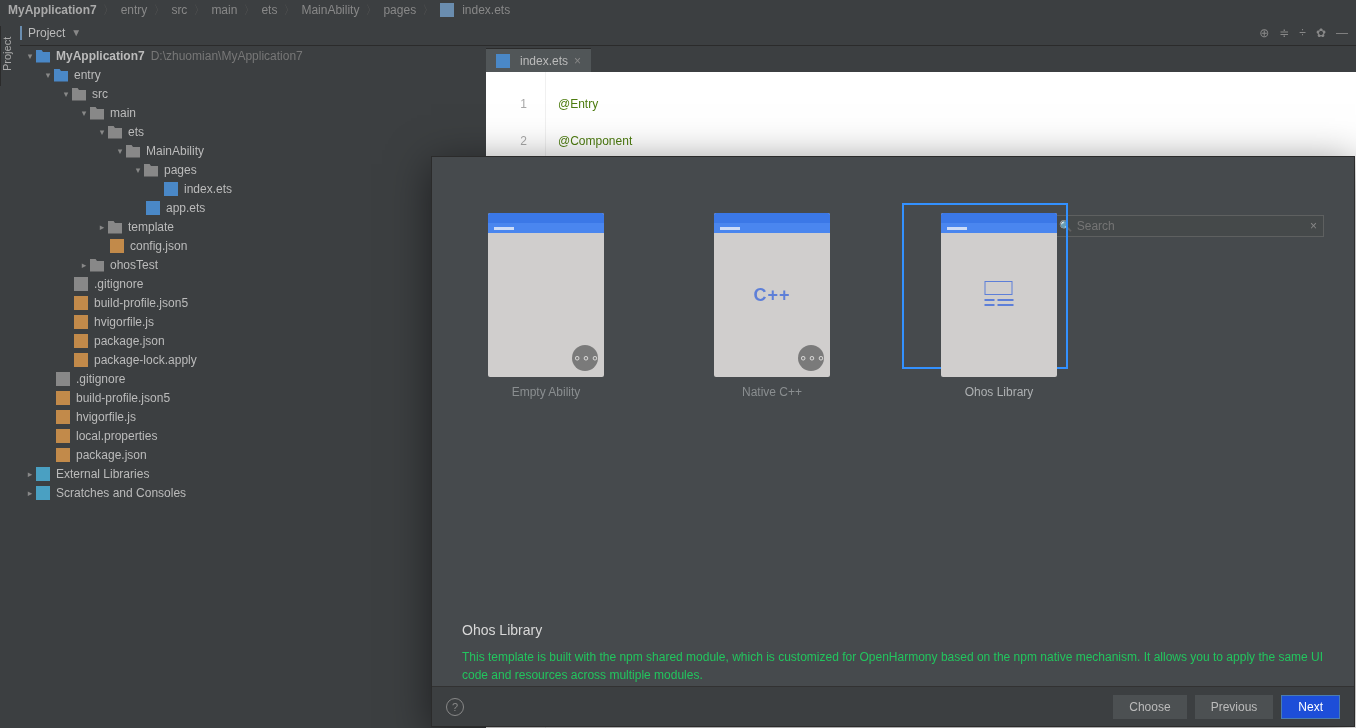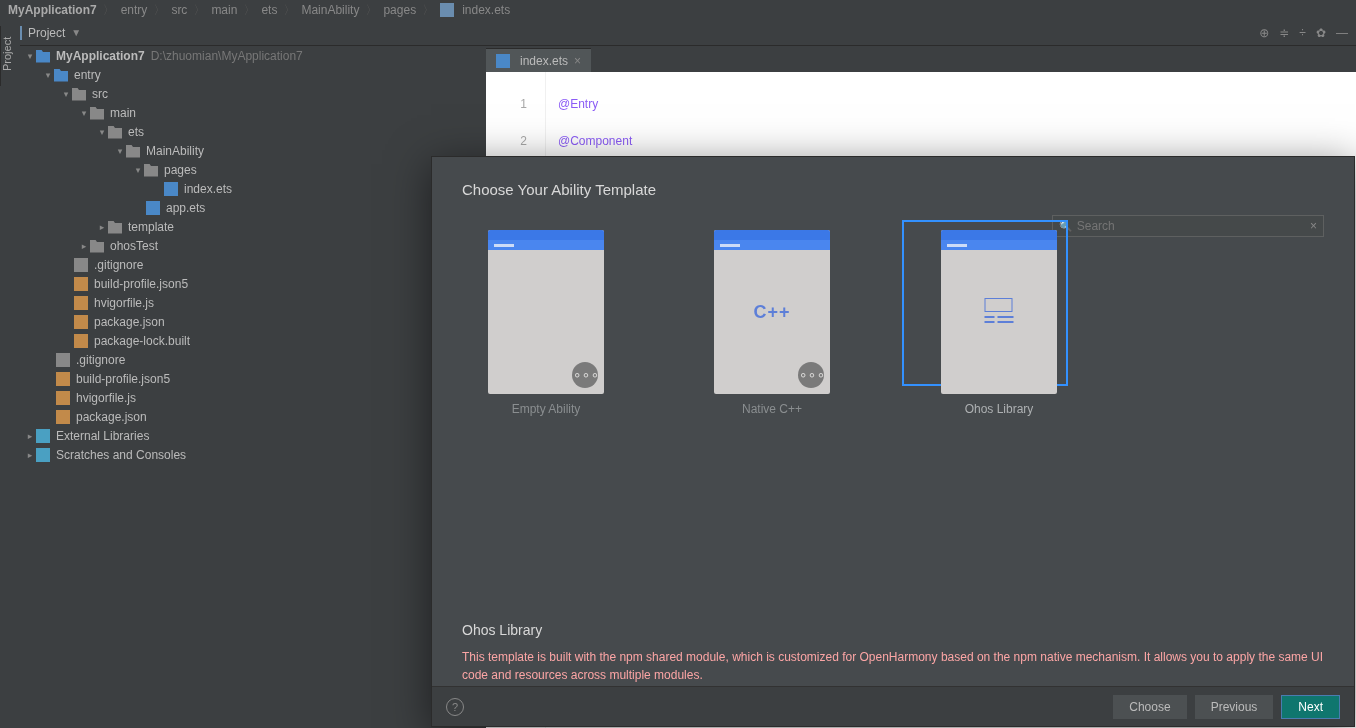--- a/index.html
+++ b/index.html
@@ -30,21 +30,21 @@
 .ico.file-json { background:#c28a4a; }
 .ico.file-js { background:#c28a4a; }
 .ico.lib { background:#4aa0c2; }
 .editor-area { flex:1; background:#ffffff; display:flex; flex-direction:column; }
 .editor-tabs { height:26px; background:#3c3f41; display:flex; align-items:flex-end; }
 .editor-tab { height:24px; background:#515658; display:flex; align-items:center; padding:0 10px; gap:6px; color:#bbbbbb; border-top:1px solid #2b2b2b;}
 .editor-tab .close { color:#888; font-size:12px; }
 .editor-body { flex:1; background:#ffffff; display:flex; }
 .gutter { width:60px; background:#ffffff; text-align:right; padding:14px 18px 0 0; color:#a8a8a8; font-family:Consolas,monospace; font-size:15px; line-height:37px; border-right:1px solid #f0f0f0;}
 .code { padding:14px 0 0 12px; font-family:Consolas,monospace; font-size:17px; line-height:37px; }
-.code .ann { color:#8b5cf6; }
+.code .ann { color:#4d7c0f; }
 .code .kw { color:#0033b3; font-weight:bold; }
 .code .id { color:#333; }
 .code .br { color:#808000; }
 .fold-marker { display:inline-block;width:10px;height:10px;border:1px solid #999;font-size:8px;text-align:center;line-height:8px;color:#999;margin-right:4px;vertical-align:middle;position:relative;top:-1px;}
 
 .dialog { position:absolute; left:431px; top:156px; width:924px; height:571px; background:#3c3f41; border:1px solid #2b2b2b; box-shadow:0 8px 40px rgba(0,0,0,0.5); display:flex; flex-direction:column; }
 .dlg-title { height:28px; display:flex; align-items:center; padding:0 10px; background:#3c3f41; border-bottom:1px solid #323232; }
 .dlg-title-icon { width:16px;height:16px;margin-right:8px; }
 .dlg-title-text { color:#bbbbbb; flex:1; }
 .dlg-close { color:#bbbbbb; font-size:14px; cursor:pointer; }
@@ -67,26 +67,26 @@
 .tmpl-lib .box{width:28px;height:14px;border:1px solid #5d7fd8;margin-bottom:4px;}
 .tmpl-lib .row{display:flex;gap:3px;margin-bottom:3px;}
 .tmpl-lib .sq{width:10px;height:2px;background:#5d7fd8;}
 .tmpl-lib .ln{width:16px;height:2px;background:#5d7fd8;}
 .tmpl-label { margin-top:8px; color:#8a8e90; font-size:12px; }
 .tmpl.sel .tmpl-card { margin:0 auto; }
 .tmpl.sel { width:166px; margin-left:-24px;margin-right:-24px; }
 .tmpl.sel .tmpl-label { color:#adb0b2; }
 .dlg-desc { position:absolute; left:30px; right:30px; top:465px; }
 .dlg-desc-title { font-size:14px; color:#d8d8d8; margin-bottom:10px; }
-.dlg-desc-text { font-size:12px; color:#fca5a5; line-height:1.5; }
+.dlg-desc-text { font-size:12px; color:#22c55e; line-height:1.5; }
 .dlg-footer { height:40px; border-top:1px solid #323232; display:flex; align-items:center; padding:0 14px; background:#3c3f41; }
 .help-ico { width:18px;height:18px;border:1px solid #888;border-radius:50%;display:flex;align-items:center;justify-content:center;color:#888;font-size:11px;cursor:pointer;}
 .dlg-footer .spacer { flex:1; }
 .btn { height:24px; padding:0 16px; background:#4c5052; color:#bbbbbb; border:none; margin-left:8px; cursor:pointer; font-size:12px; }
-.btn.primary { background:#0f766e; color:#fff; border:1px solid #4a7cb0;}
+.btn.primary { background:#1d4ed8; color:#fff; border:1px solid #4a7cb0;}
 .badge-circles{font-size:13px;letter-spacing:-2px;}
 </style>
 </head>
 <body>
 
 <div class="breadcrumb">
   <span class="crumb bold">MyApplication7</span>
     <span class="sep">〉</span>
   <span class="crumb">entry</span>
     <span class="sep">〉</span>
@@ -165,20 +165,24 @@
       </div>
     <div class="tree-row" style="padding-left:126px">
         <span class="ico file-ets"></span>
         <span class="tree-name">app.ets</span>
       </div>
     <div class="tree-row" style="padding-left:76px">
         <span class="tw">▸</span>
         <span class="ico folder"></span>
         <span class="tree-name">template</span>
       </div>
+    <div class="tree-row" style="padding-left:90px">
+        <span class="ico file-json"></span>
+        <span class="tree-name">config.json</span>
+      </div>
     <div class="tree-row" style="padding-left:58px">
         <span class="tw">▸</span>
         <span class="ico folder"></span>
         <span class="tree-name">ohosTest</span>
       </div>
     <div class="tree-row" style="padding-left:54px">
         <span class="ico file"></span>
         <span class="tree-name">.gitignore</span>
       </div>
     <div class="tree-row" style="padding-left:54px">
@@ -188,33 +192,37 @@
     <div class="tree-row" style="padding-left:54px">
         <span class="ico file-js"></span>
         <span class="tree-name">hvigorfile.js</span>
       </div>
     <div class="tree-row" style="padding-left:54px">
         <span class="ico file-json"></span>
         <span class="tree-name">package.json</span>
       </div>
     <div class="tree-row" style="padding-left:54px">
         <span class="ico file-json"></span>
-        <span class="tree-name">package-lock.built</span>
+        <span class="tree-name">package-lock.apply</span>
       </div>
     <div class="tree-row" style="padding-left:36px">
         <span class="ico file"></span>
         <span class="tree-name">.gitignore</span>
       </div>
     <div class="tree-row" style="padding-left:36px">
         <span class="ico file-json"></span>
         <span class="tree-name">build-profile.json5</span>
       </div>
     <div class="tree-row" style="padding-left:36px">
         <span class="ico file-js"></span>
         <span class="tree-name">hvigorfile.js</span>
+      </div>
+    <div class="tree-row" style="padding-left:36px">
+        <span class="ico file-json"></span>
+        <span class="tree-name">local.properties</span>
       </div>
     <div class="tree-row" style="padding-left:36px">
         <span class="ico file-json"></span>
         <span class="tree-name">package.json</span>
       </div>
     <div class="tree-row" style="padding-left:4px">
         <span class="tw">▸</span>
         <span class="ico lib"></span>
         <span class="tree-name">External Libraries</span>
       </div>
@@ -243,21 +251,20 @@
         <div><span class="ann">@Entry</span></div>
         <div><span class="ann">@Component</span></div>
         <div><span class="fold-marker">-</span><span class="kw">struct</span><span class="id"> Index </span><span class="br">{</span></div>
       </div>
     </div>
   </div>
 </div>
 
 <div class="dialog">
   <div class="dlg-body">
-    <div class="dlg-heading">Choose Your Ability Template</div>
     <div class="dlg-search">
       <span class="sicon">🔍</span>
       <input type="text" placeholder="Search" style="">
       <span class="clear">×</span>
     </div>
     <div class="templates">
       <div class="tmpl">
         <div class="tmpl-card">
             <div class="tmpl-header"></div>
             <div class="tmpl-sub"></div>

